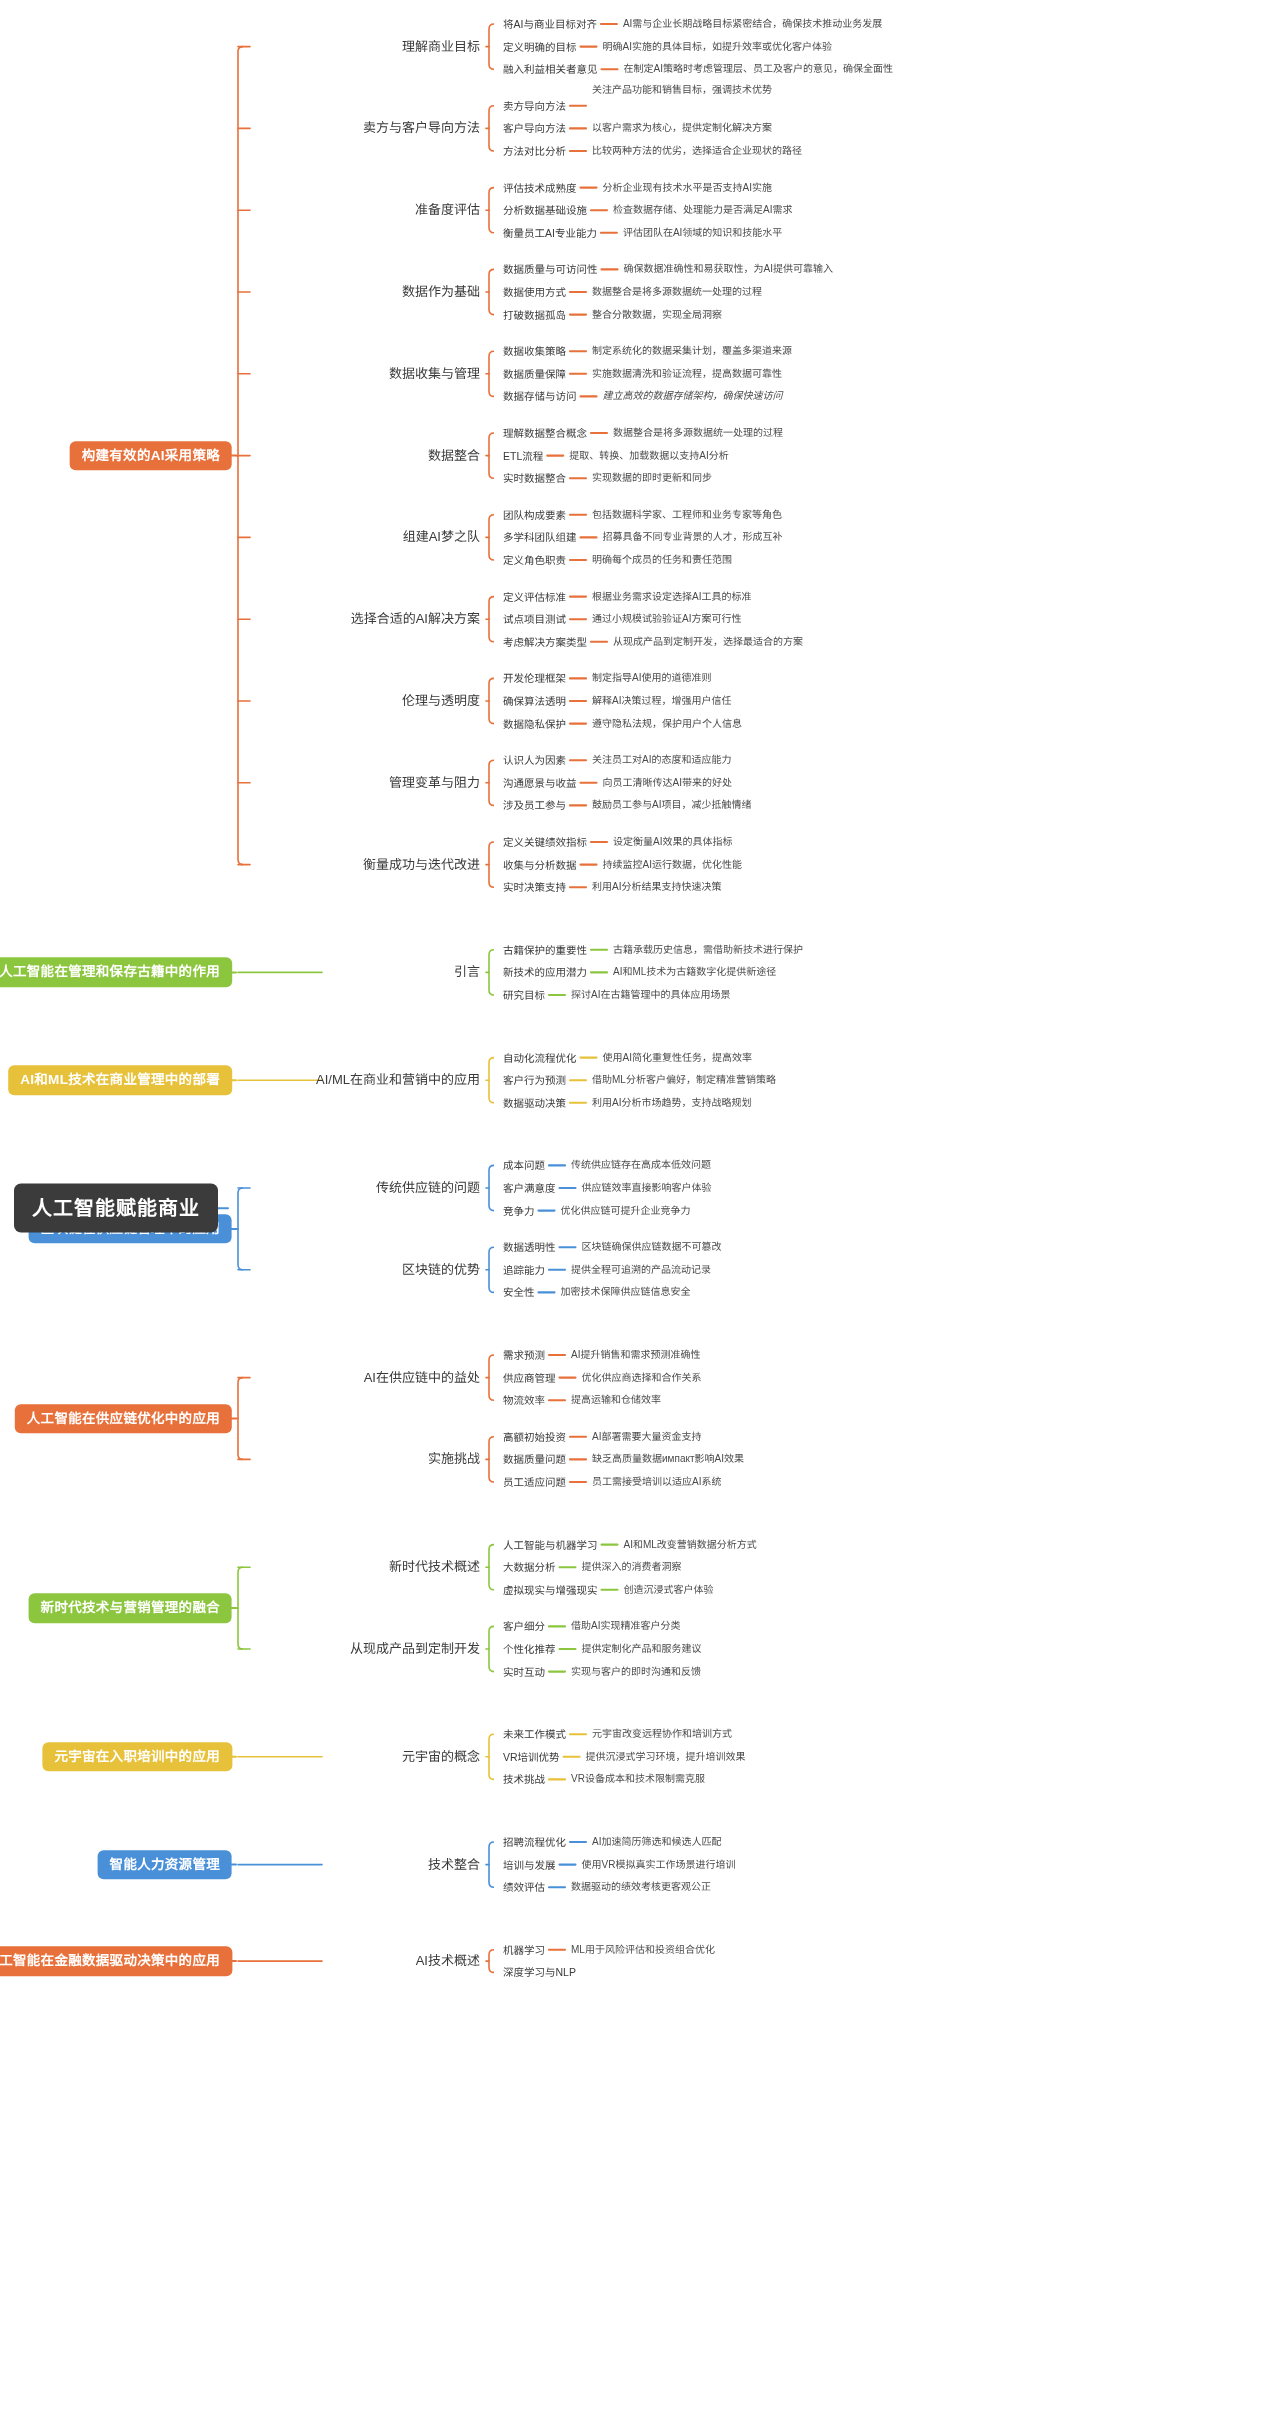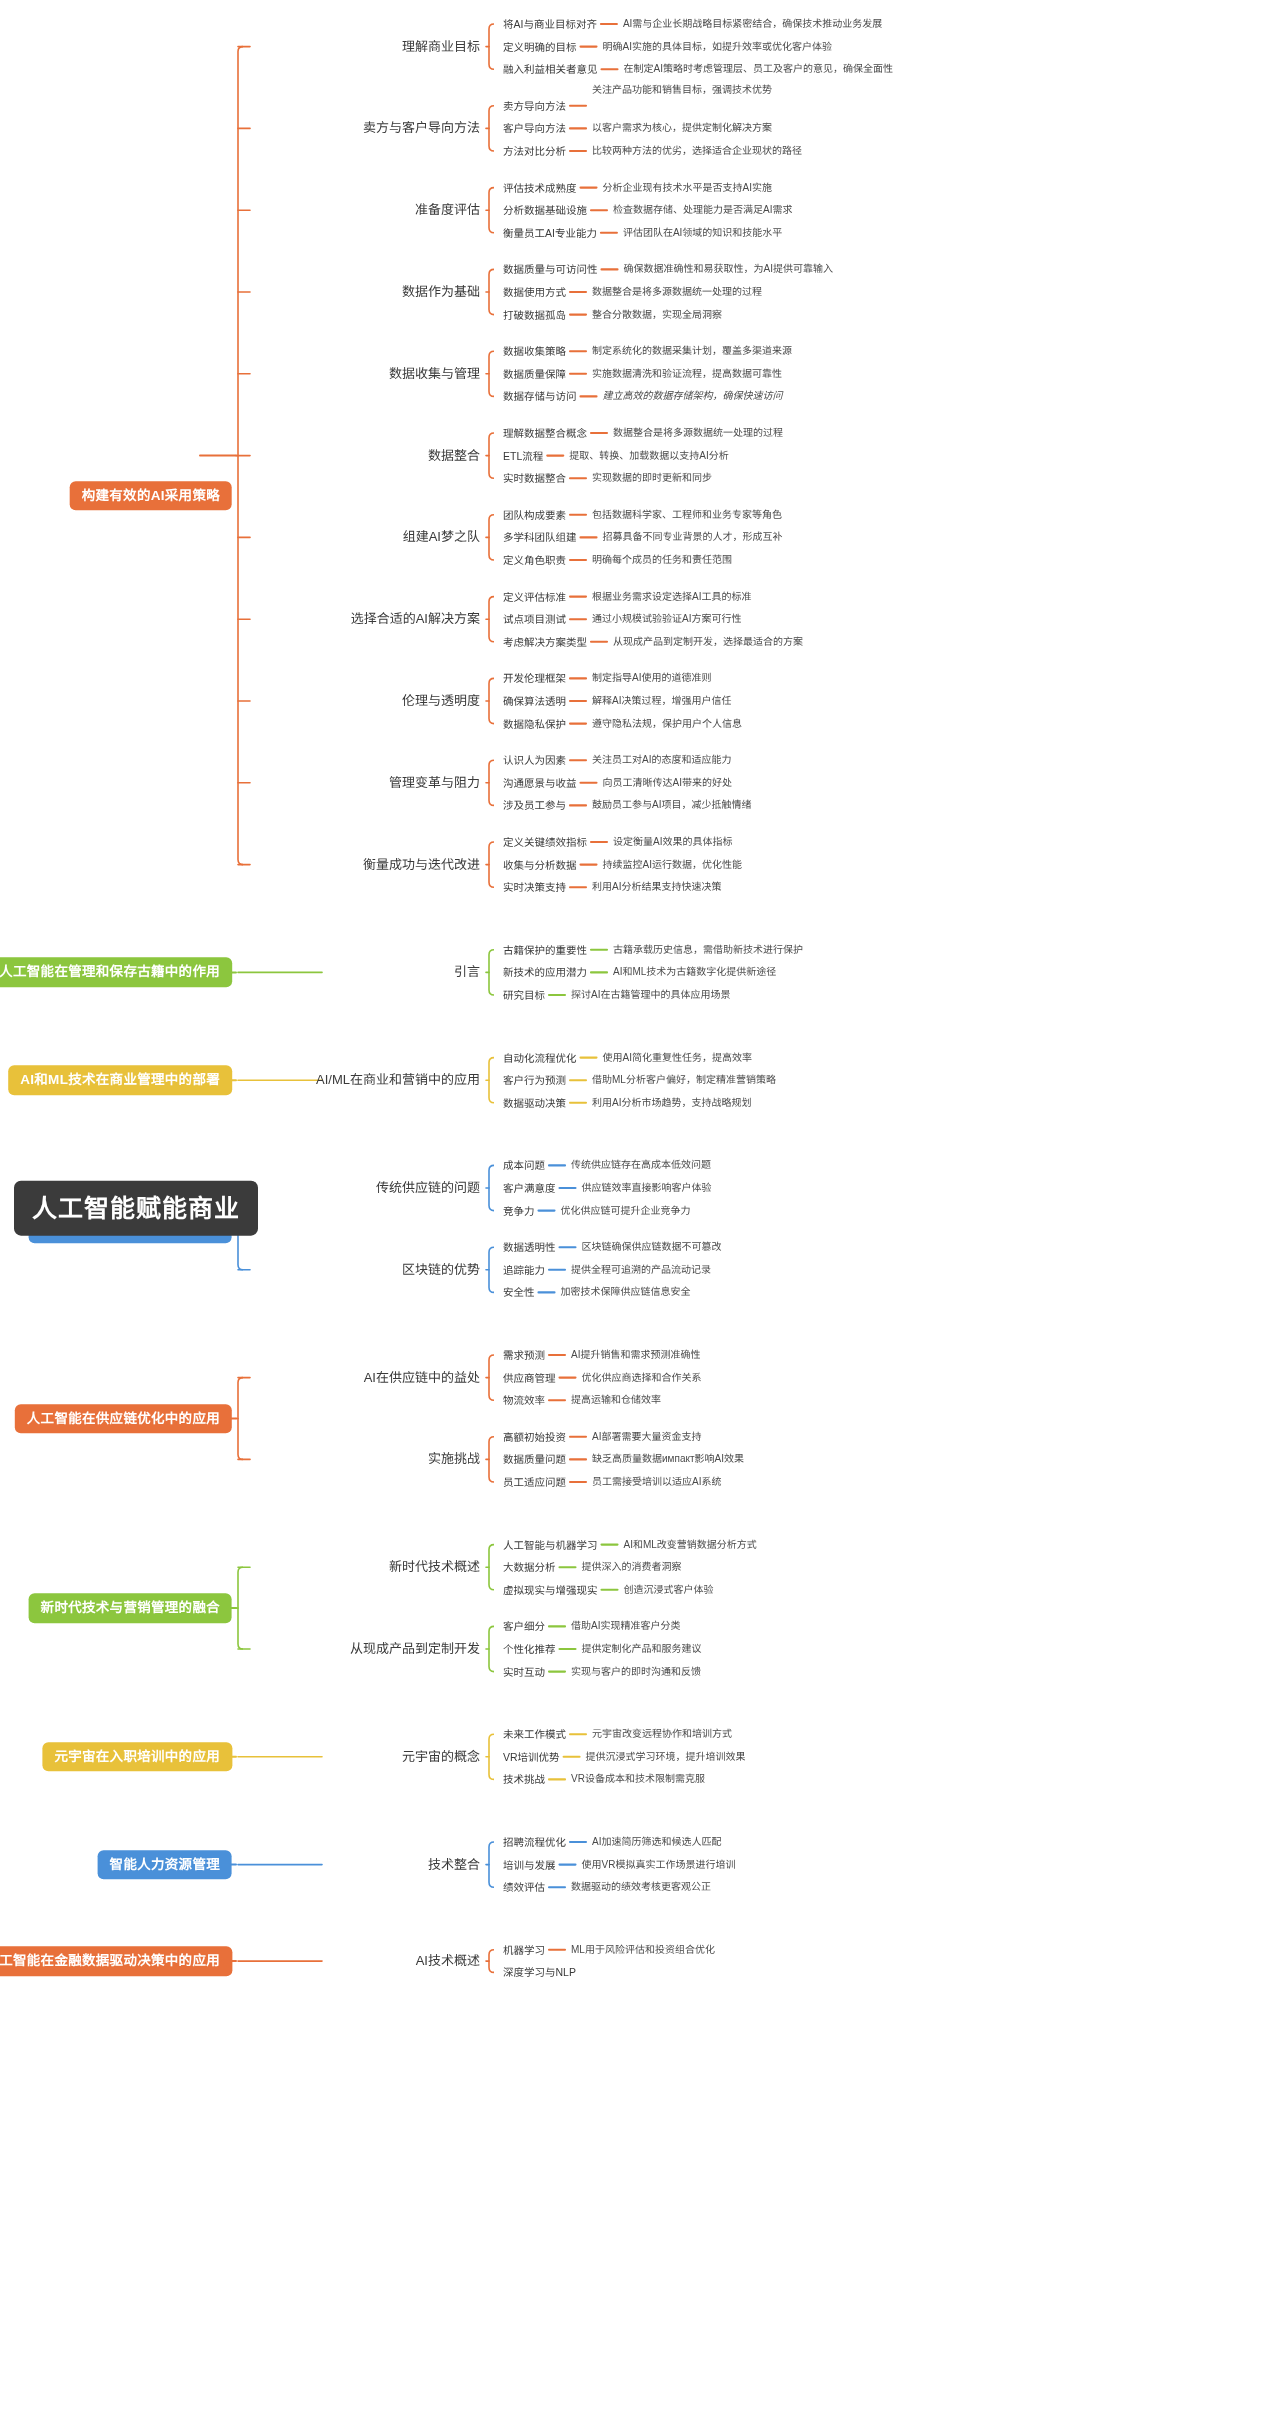--- a/index.html
+++ b/index.html
@@ -25,21 +25,21 @@
   .node{
     position:absolute;
     white-space:nowrap;
     line-height:1.15;
     transform:translateY(-50%);
   }
   
   .root-node{
     background:#3b3b3b;
     color:#ffffff;
-    font-size:25px;
+    font-size:20px;
     font-weight:bold;
     padding:13px 18px;
     border-radius:7px;
     letter-spacing:1px;
   }
   
   .topic{
     color:#ffffff;
     font-size:13.5px;
     font-weight:bold;
@@ -324,21 +324,21 @@
       <div class="node sub l3 anchor-left" style="left: 503px; top: 805.4px;">涉及员工参与</div>
       <div class="node sub l4 anchor-left" style="left: 592px; top: 805.4px;">鼓励员工参与AI项目，减少抵触情绪</div>
       <div class="node sub l2 anchor-right" style="left: 480px; top: 782.8px;">管理变革与阻力</div>
       <div class="node sub l3 anchor-left" style="left: 503px; top: 842px;">定义关键绩效指标</div>
       <div class="node sub l4 anchor-left" style="left: 613px; top: 842px;">设定衡量AI效果的具体指标</div>
       <div class="node sub l3 anchor-left" style="left: 503px; top: 864.6px;">收集与分析数据</div>
       <div class="node sub l4 anchor-left" style="left: 602.5px; top: 864.6px;">持续监控AI运行数据，优化性能</div>
       <div class="node sub l3 anchor-left" style="left: 503px; top: 887.2px;">实时决策支持</div>
       <div class="node sub l4 anchor-left" style="left: 592px; top: 887.2px;">利用AI分析结果支持快速决策</div>
       <div class="node sub l2 anchor-right" style="left: 480px; top: 864.6px;">衡量成功与迭代改进</div>
-      <div class="node topic anchor-right" style="left: 232px; top: 455.6px; background: rgb(232, 112, 58); margin-top: 40px;">构建有效的AI采用策略</div>
+      <div class="node topic anchor-right" style="left: 232px; top: 455.6px; background: rgb(232, 112, 58);">构建有效的AI采用策略</div>
       <div class="node sub l3 anchor-left" style="left: 503px; top: 949.8px;">古籍保护的重要性</div>
       <div class="node sub l4 anchor-left" style="left: 613px; top: 949.8px;">古籍承载历史信息，需借助新技术进行保护</div>
       <div class="node sub l3 anchor-left" style="left: 503px; top: 972.4px;">新技术的应用潜力</div>
       <div class="node sub l4 anchor-left" style="left: 613px; top: 972.4px;">AI和ML技术为古籍数字化提供新途径</div>
       <div class="node sub l3 anchor-left" style="left: 503px; top: 995px;">研究目标</div>
       <div class="node sub l4 anchor-left" style="left: 571px; top: 995px;">探讨AI在古籍管理中的具体应用场景</div>
       <div class="node sub l2 anchor-right" style="left: 480px; top: 972.4px;">引言</div>
       <div class="node topic anchor-right" style="left: 232px; top: 972.4px; background: rgb(140, 198, 62);">人工智能在管理和保存古籍中的作用</div>
       <div class="node sub l3 anchor-left" style="left: 503px; top: 1057.6px;">自动化流程优化</div>
       <div class="node sub l4 anchor-left" style="left: 602.5px; top: 1057.6px;">使用AI简化重复性任务，提高效率</div>

